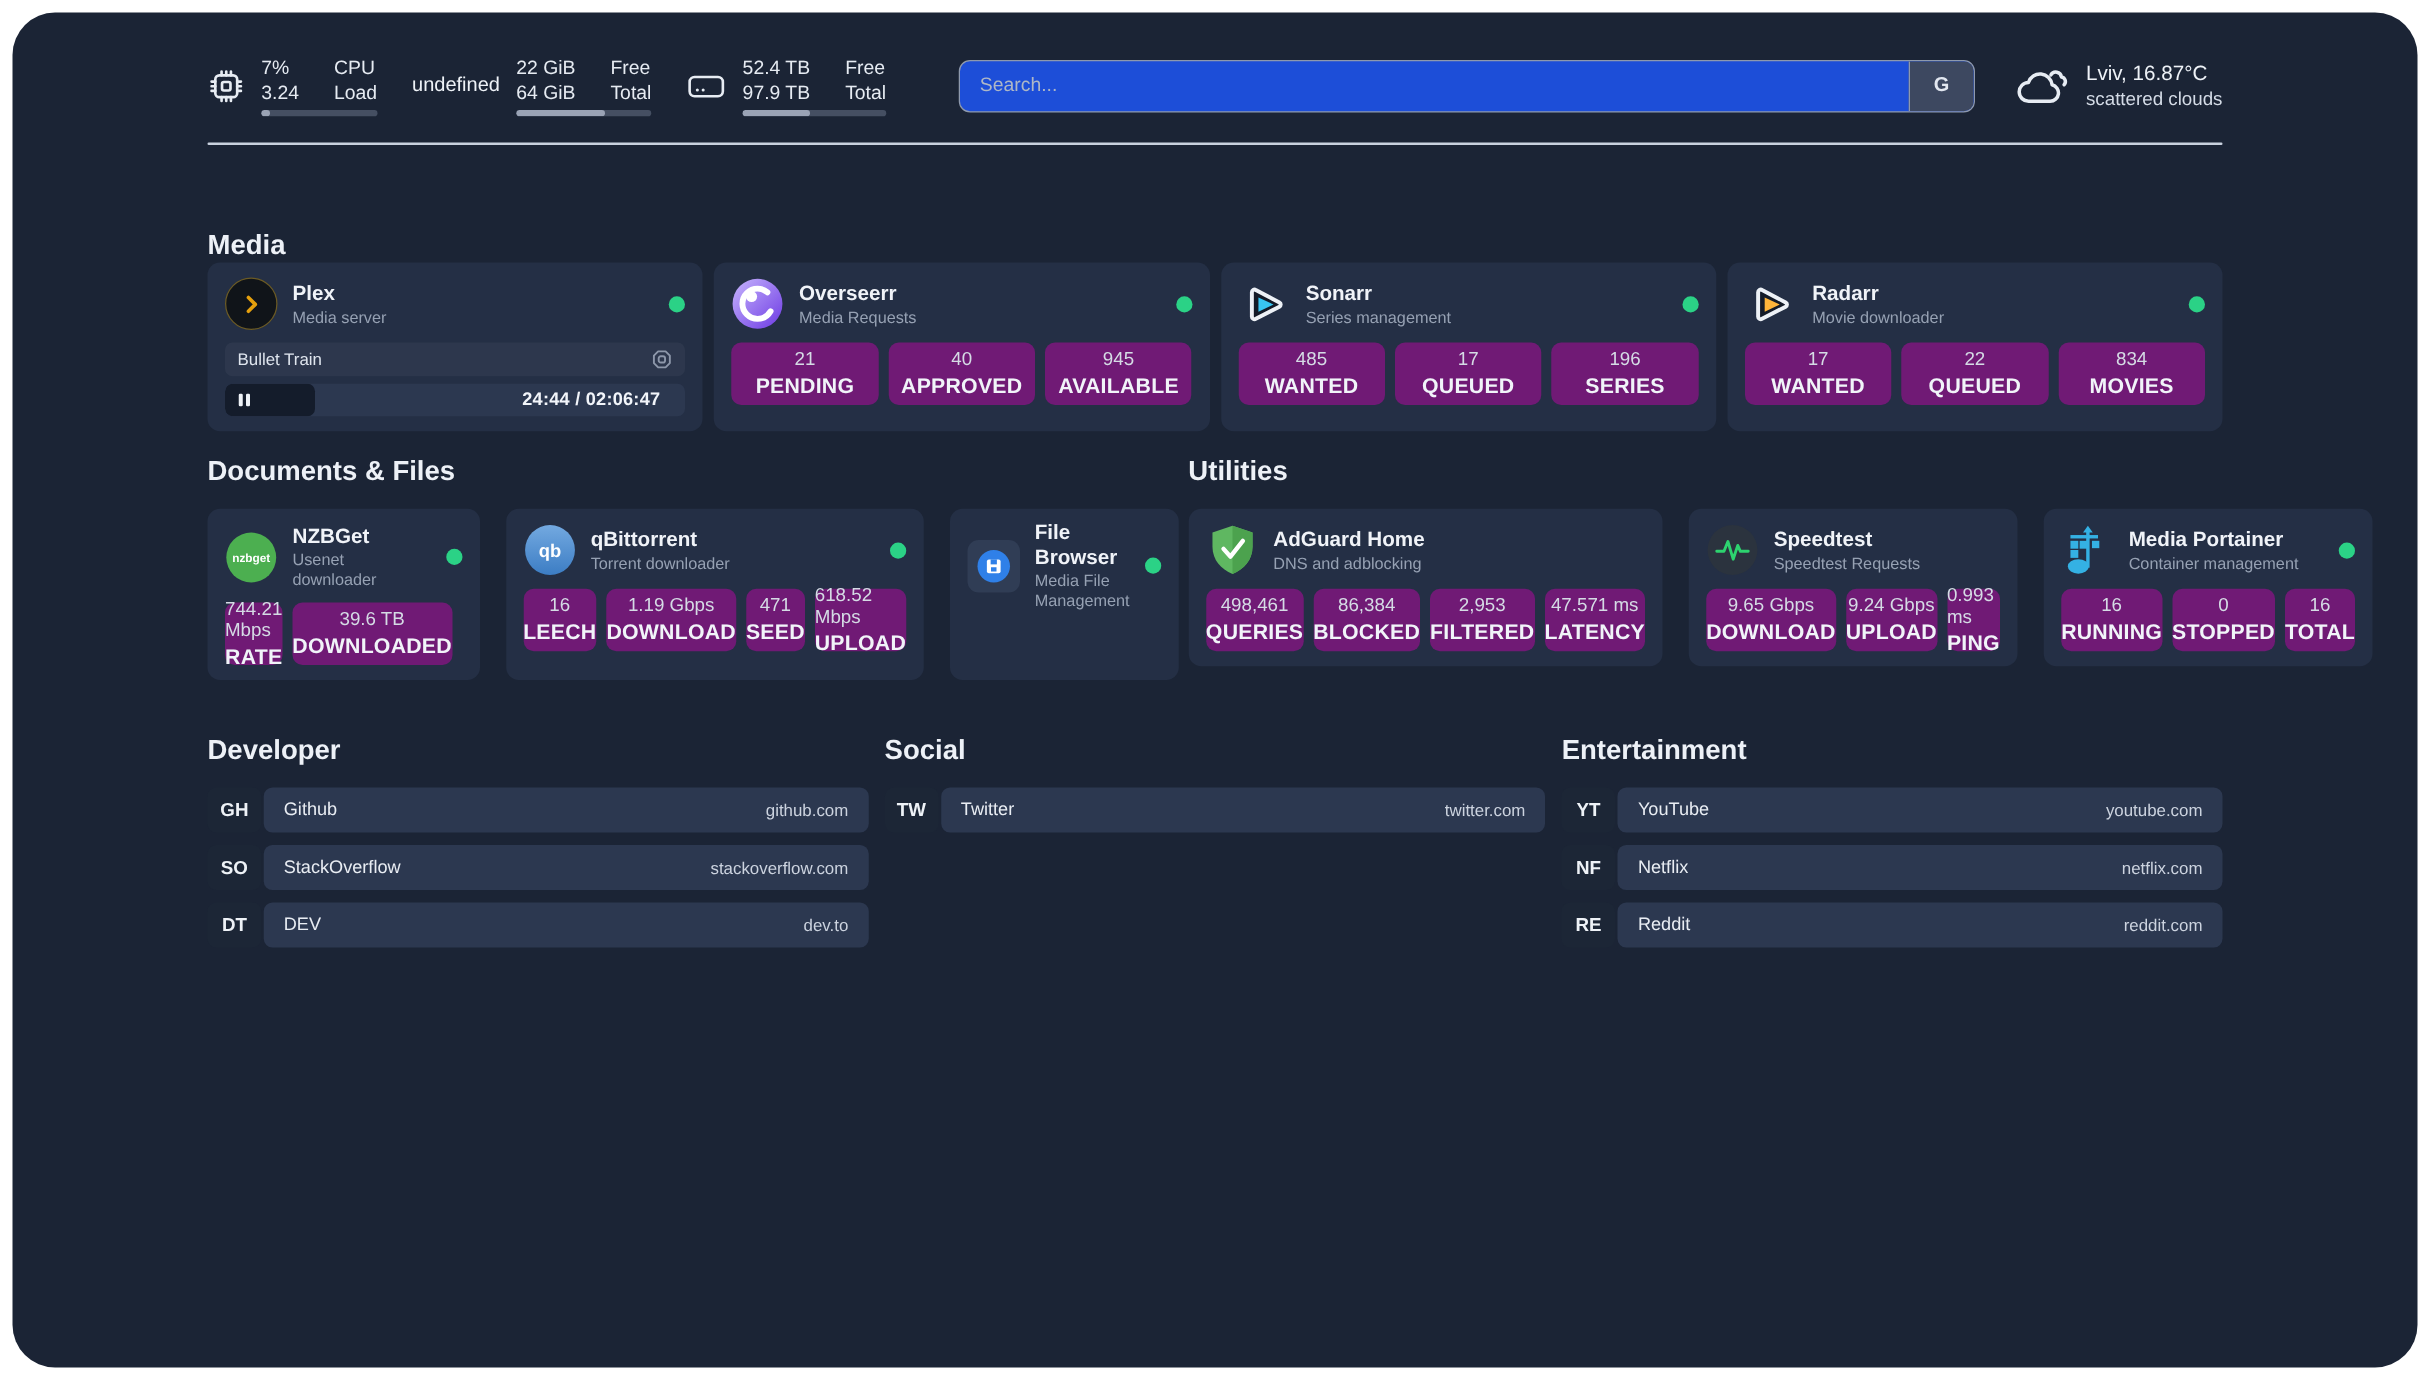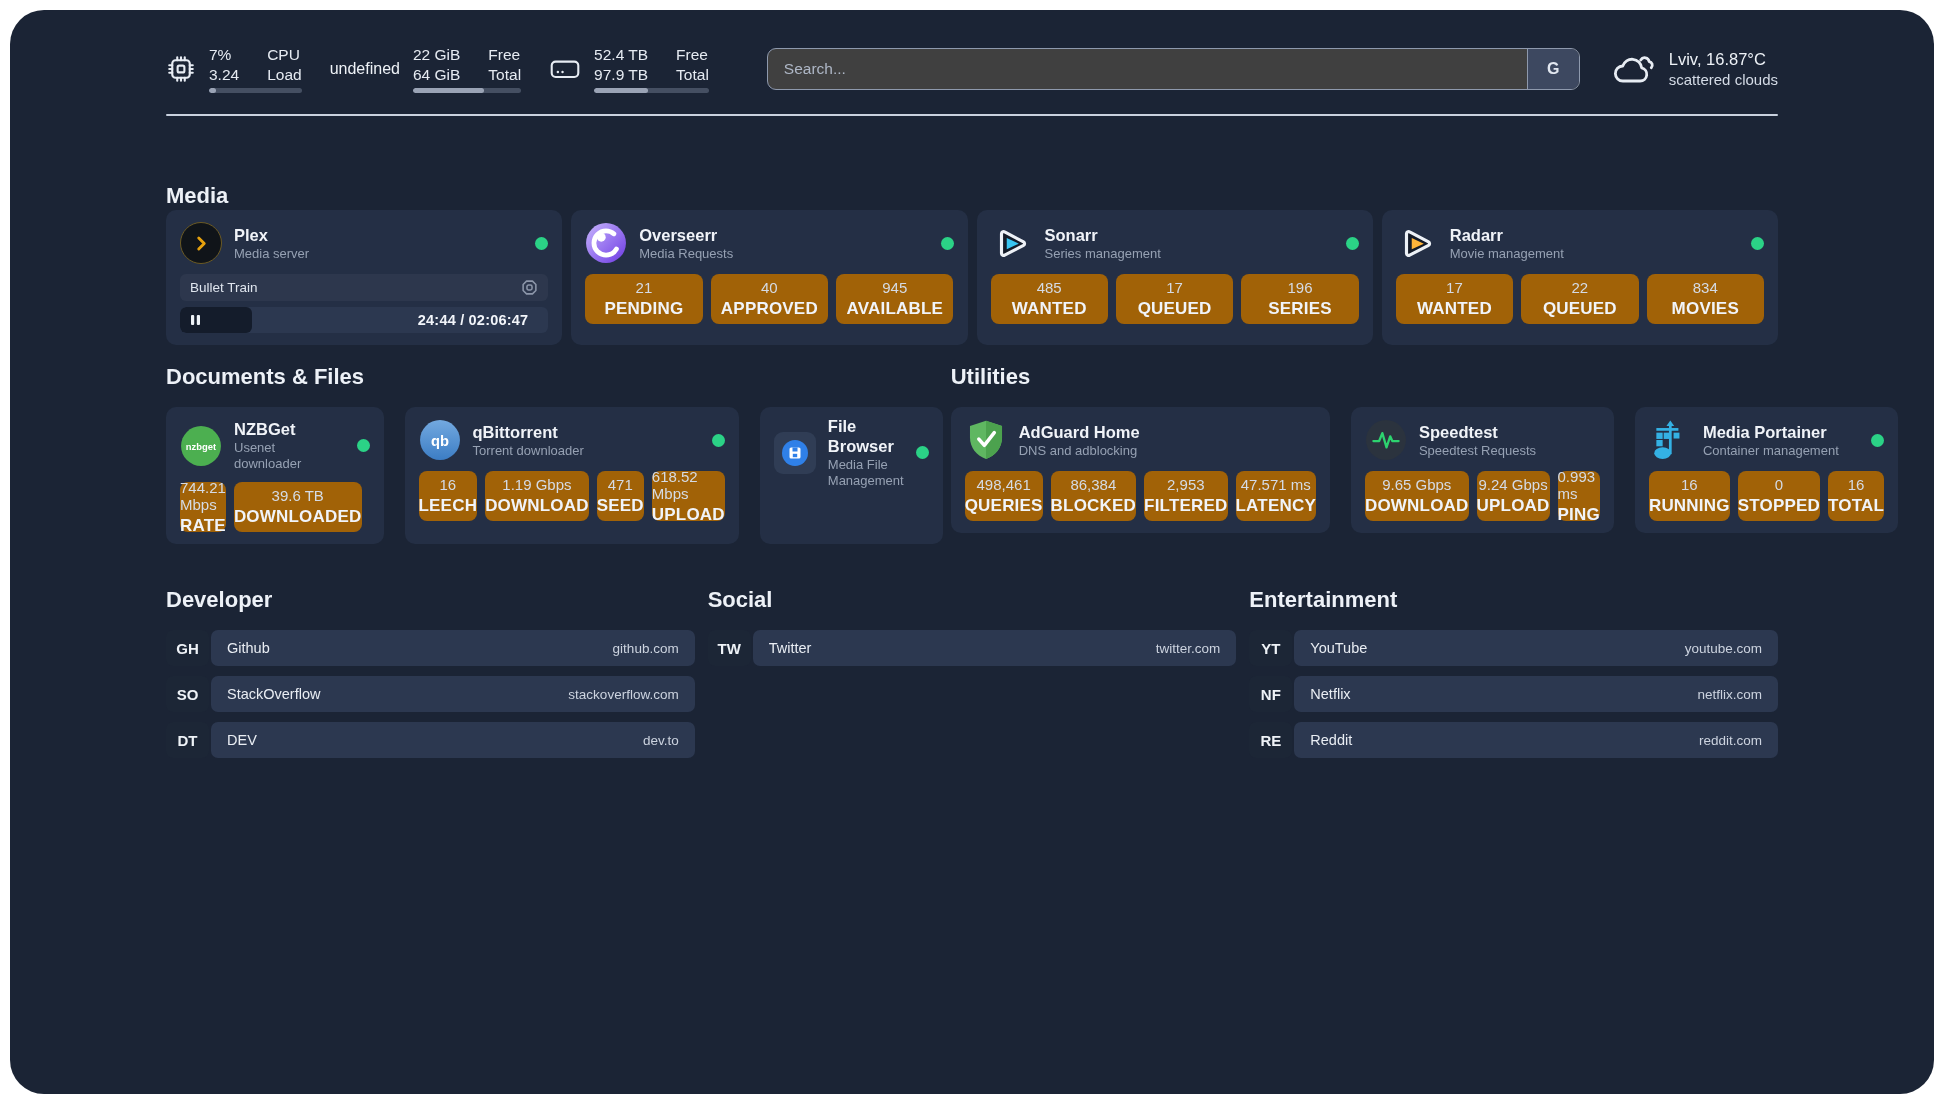--- a/index.html
+++ b/index.html
@@ -18,21 +18,21 @@
   
   .topbar{display:flex;align-items:center;padding-top:28px;height:62px}
   .stat-group{display:flex;align-items:center;gap:13px;margin-right:28px}
   .stat-icon{display:flex;align-items:center;justify-content:center;flex:none}
   .stat-body{display:flex;flex-direction:column}
   .stat-cols{display:flex;gap:28px;font-size:15.5px;line-height:19.5px;color:#e6ebf2}
   .stat-col{display:flex;flex-direction:column;white-space:nowrap}
   .stat-bar{height:5px;border-radius:3px;background:#454f62;margin-top:4px;overflow:hidden}
   .stat-bar-fill{height:100%;background:#9aa3b5;border-radius:3px}
 
-  .searchbox{flex:1;display:flex;align-items:stretch;height:42px;background:#404040;
+  .searchbox{flex:1;display:flex;align-items:stretch;height:42px;background:#1d4ed8;
     border:1px solid #8e99ad;border-radius:9px;margin:0 30px;overflow:hidden;box-sizing:border-box}
   .searchbox input{flex:1;background:transparent;border:none;outline:none;color:#dfe5ee;
     font-size:15.5px;padding:0 16px;font-family:inherit}
   .searchbox input::placeholder{color:#aeb7c6}
   .search-g{width:52px;background:#3d4860;border:none;border-left:1px solid #8e99ad;
     color:#e2e7f0;font-size:16px;font-weight:600;cursor:pointer;font-family:inherit}
 
   .weather{display:flex;align-items:center;gap:13px}
   .weather-txt{display:flex;flex-direction:column;gap:2px}
   .weather-main{font-size:16.5px;color:#eef2f7}
@@ -53,21 +53,21 @@
   .card{background:#242f45;border-radius:10px;padding:12px 14px;box-sizing:border-box}
   .card.slim{padding:9px 14px}
   .card-head{display:flex;align-items:center;gap:12px}
   .app-icon{width:42px;height:42px;flex:none;display:flex;align-items:center;justify-content:center}
   .head-txt{display:flex;flex-direction:column;gap:1px}
   .app-name{font-size:16.5px;font-weight:600;color:#f0f3f8;line-height:20px}
   .app-desc{font-size:13px;color:#96a1b3;line-height:16px}
   .status-dot{width:13px;height:13px;border-radius:50%;background:#2bd286;margin-left:auto;align-self:center;flex:none}
 
   .tiles{display:grid;gap:8px;margin-top:10px}
-  .tile{background:#a16207;border-radius:8px;height:50px;display:flex;flex-direction:column;
+  .tile{background:#701a75;border-radius:8px;height:50px;display:flex;flex-direction:column;
     align-items:center;justify-content:center;gap:3px}
   .tile-val{font-size:15px;color:#d5dbe5}
   .tile-lab{font-size:17px;font-weight:700;color:#f1f4f9;letter-spacing:.2px}
 
   
   .np-row{margin-top:10px;height:27px;background:rgba(255,255,255,.045);border-radius:6px;
     display:flex;align-items:center;padding:0 10px;font-size:13.5px;color:#dfe5ee}
   .np-row .cam{margin-left:auto;display:flex}
   .np-progress{margin-top:6px;height:26px;background:#2c3850;border-radius:6px;position:relative;
     overflow:hidden;display:flex;align-items:center}
@@ -294,21 +294,21 @@
           <div class="card">
             <div class="card-head">
               <span class="app-icon" style="display: flex;">
                 <svg width="42" height="42" viewBox="0 0 40 40">
                   <path d="M13 9.5 L31 19 a1.8 1.8 0 0 1 0 3.2 L13 31.5 a2 2 0 0 1 -3 -1.7 V11.2 a2 2 0 0 1 3 -1.7 Z" fill="#141b28" stroke="#edf1f6" stroke-width="3" stroke-linejoin="round"></path>
                   <path d="M15 15.2 L26.5 20.6 L15 26 Z" fill="#ffb53a"></path>
                 </svg>
               </span>
               <div class="head-txt">
                 <div class="app-name">Radarr</div>
-                <div class="app-desc">Movie management</div>
+                <div class="app-desc">Movie downloader</div>
               </div>
               <span class="status-dot"></span>
             </div>
             <div class="tiles" style="grid-template-columns: repeat(3, 1fr);">
               <div class="tile">
                 <div class="tile-val">17</div>
                 <div class="tile-lab">WANTED</div>
               </div>
               <div class="tile">
                 <div class="tile-val">22</div>

